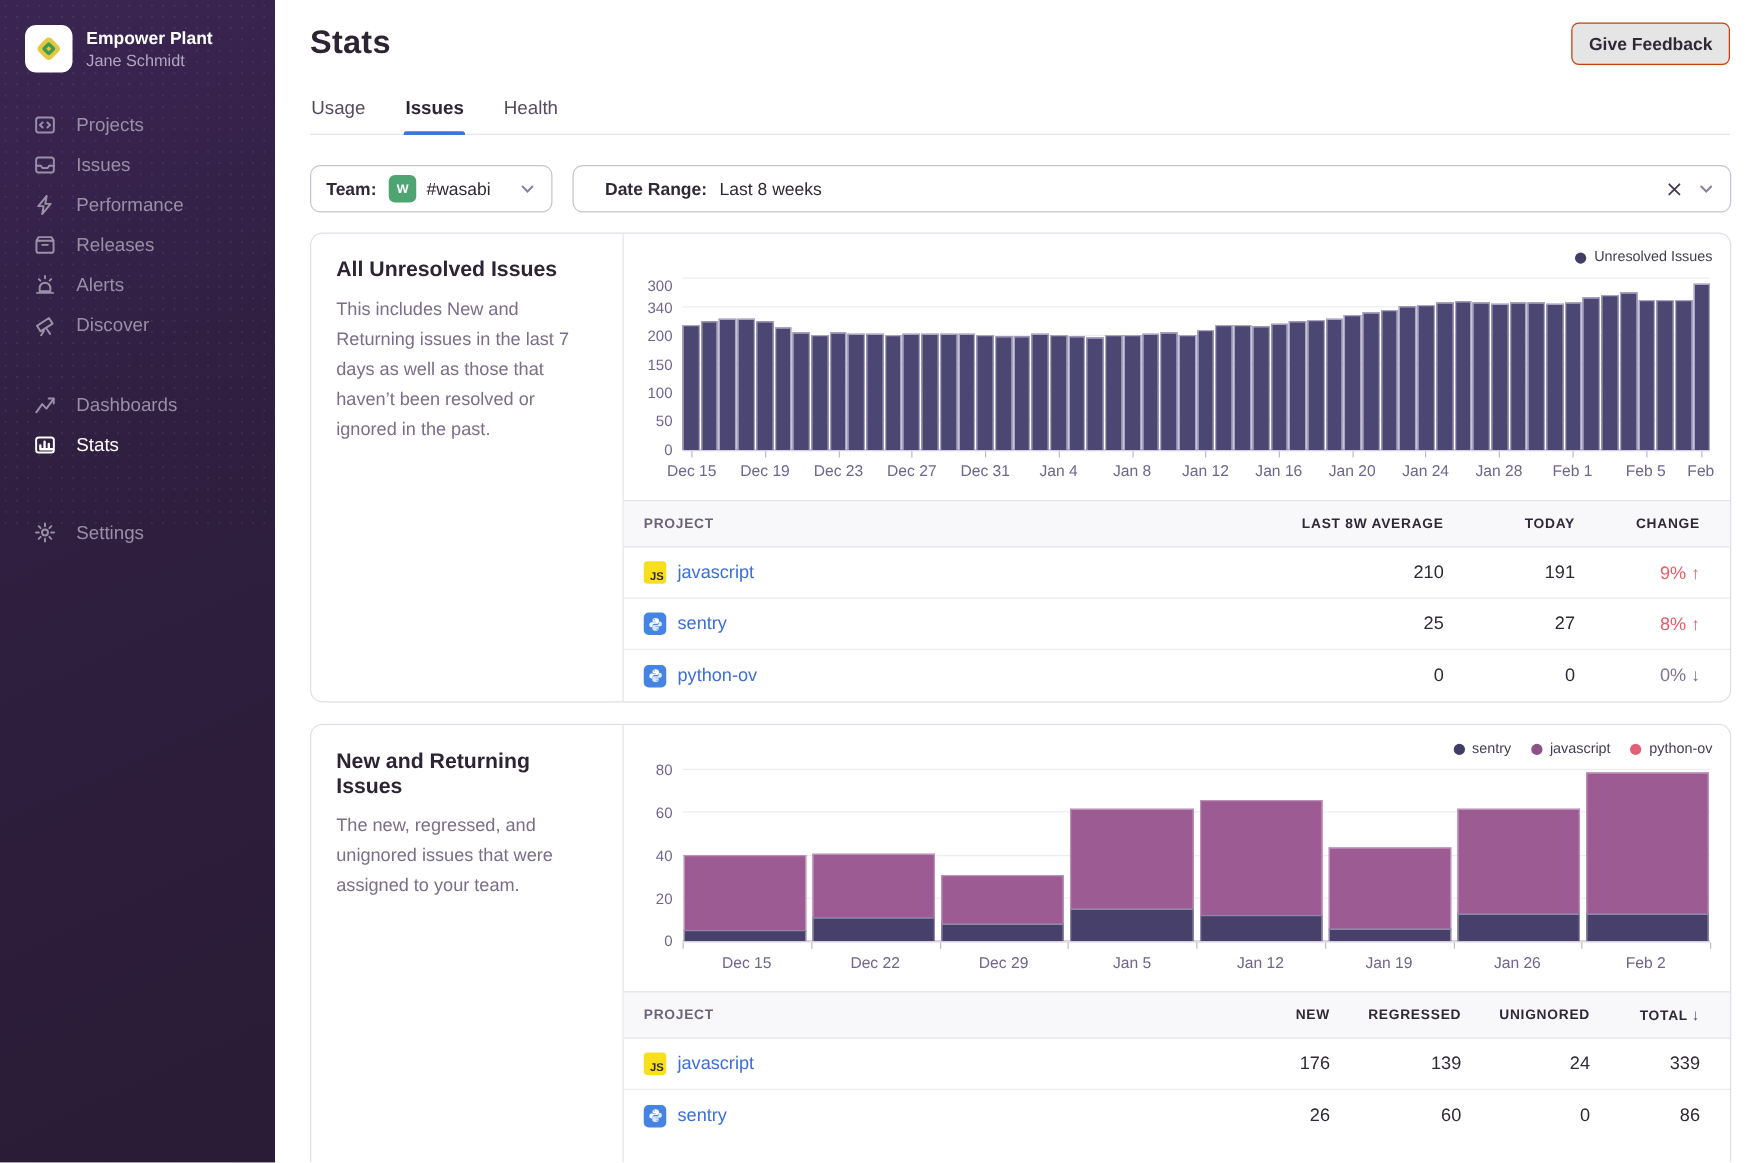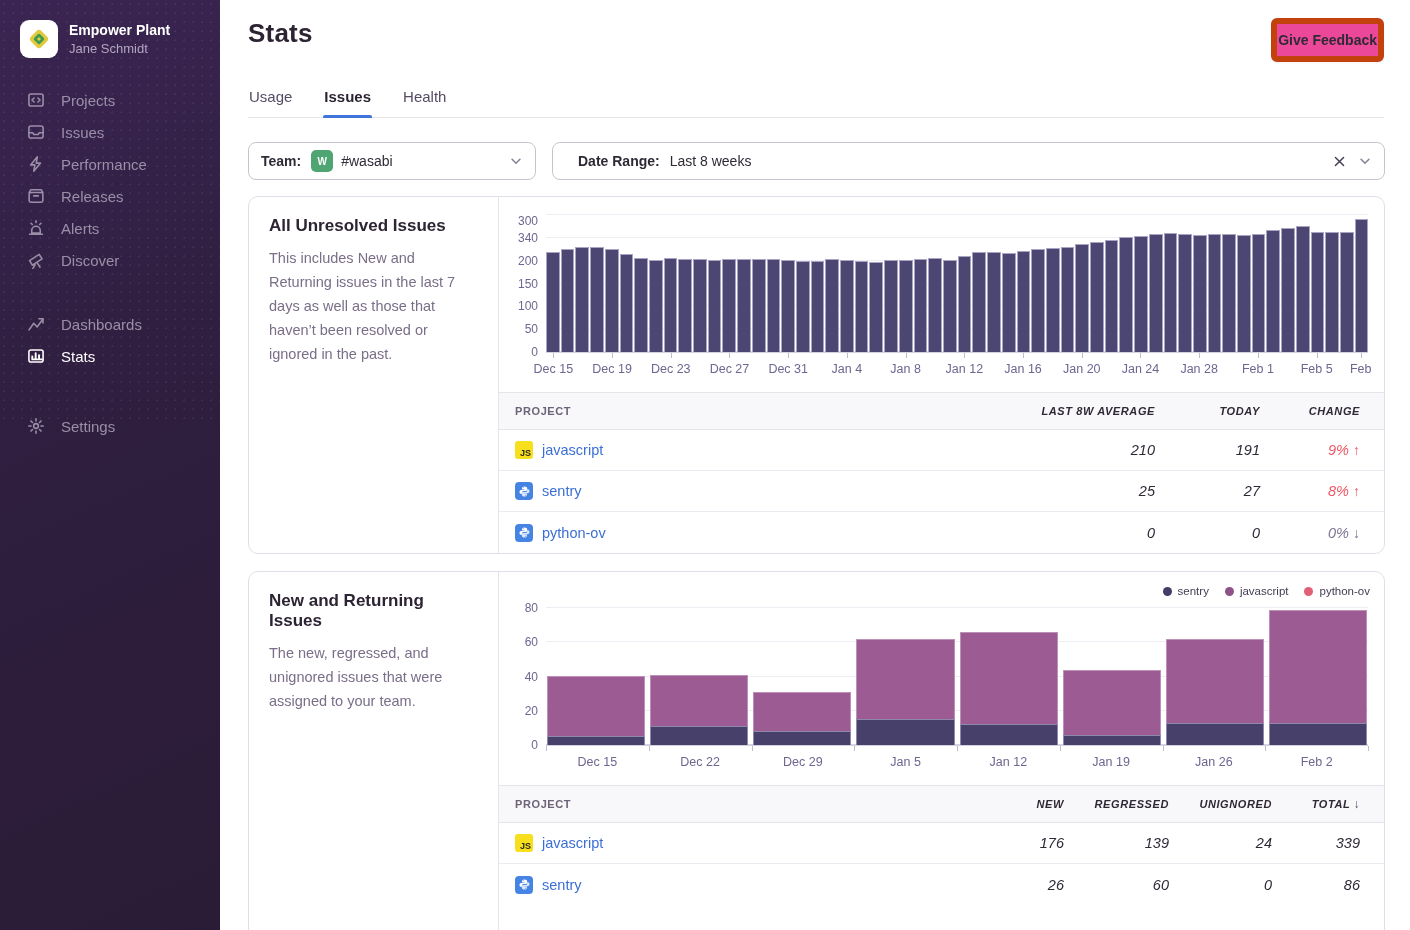--- a/index.html
+++ b/index.html
@@ -21,35 +21,35 @@
   .nav-item { display:flex; align-items:center; gap:16px; padding:7px 10px 7px 27px; font-size:15px; cursor:pointer; color:#9b8fa8; }
   .nav-item .nav-icon { width:18px; height:18px; display:flex; align-items:center; justify-content:center; }
   .nav-item.active { color:#ffffff; font-weight:500; }
   .nav-spacer { height:14px; }
 
   
   .main { flex:1; display:flex; flex-direction:column; background:#fff; min-width:0; }
   .page-header { padding:18px 26px 0 28px; }
   .header-top { display:flex; align-items:flex-start; justify-content:space-between; }
   .page-title { font-size:26px; font-weight:700; color:#2d2433; letter-spacing:.2px; }
-  .feedback-btn { background:#ec4899; border:6px solid #c2410c; border-radius:6px; padding:8px 1px;
+  .feedback-btn { background:#e5e5e5; border:1px solid #c2410c; border-radius:6px; padding:8px 13px;
     font-size:14px; font-weight:700; color:#2f2936; cursor:pointer; box-shadow:0 1px 2px rgba(43,34,51,.04);
     font-family:"Liberation Sans", sans-serif; }
   .tabs-row { display:flex; gap:30px; margin-top:26px; border-bottom:1px solid #e7e3ea; padding-left:0; }
   .tab { font-size:15px; color:#554c63; padding:0 1px 12px 1px; cursor:pointer; position:relative; }
   .tab.active { color:#2d2433; font-weight:600; }
   .tab.active::after { content:""; position:absolute; left:0; right:0; bottom:-1px; height:3px; background:#3e74dc; border-radius:2px 2px 0 0; }
 
   .content { padding:24px 25px 0 28px; flex:1; overflow:hidden; }
 
   
   .filter-bar { display:flex; gap:16px; margin-bottom:16px; }
   .filter-box { display:flex; align-items:center; border:1px solid #c9c3d1; border-radius:8px;
     background:#fff; height:38px; padding:0 12px; font-size:14px; }
-  .team-filter { width:288px; cursor:pointer; }
+  .team-filter { width:194px; cursor:pointer; }
   .date-filter { flex:1; cursor:pointer;padding-left:25px; }
   .filter-label { font-weight:700; color:#2f2936; margin-right:10px; }
   .team-avatar { width:22px; height:22px; border-radius:5px; background:#4fa572; color:#fff; font-size:10px;
     font-weight:700; display:flex; align-items:center; justify-content:center; margin-right:8px; }
   .filter-value { color:#2f2936; }
   .filter-spring { flex:1; }
   .chev { color:#8a7f99; display:flex; }
   .clear-x { color:#433a52; display:flex; margin-right:12px; cursor:pointer; }
 
   
@@ -80,21 +80,21 @@
   .xtick { position:absolute; top:0; width:1px; height:5px; background:#c2bbd0; }
   .xlab { position:absolute; top:9px; transform:translateX(-50%); font-size:12.5px; color:#6f6590; white-space:nowrap; }
 
   
   .stat-table { margin-top:6px; font-size:14.5px; }
   .t-head { display:flex; align-items:center; background:#f8f7fa; border-top:1px solid #e7e3ea; border-bottom:1px solid #e7e3ea;
     height:38px; font-size:11px; font-weight:700; letter-spacing:.6px; color:#6d6378; text-transform:uppercase; }
   .t-row { display:flex; align-items:center; height:41px; border-bottom:1px solid #ecearf0; border-bottom:1px solid #ece9f0; }
   .t-row:last-child { border-bottom:none; }
   .c-project { flex:1; display:flex; align-items:center; gap:9px; padding-left:16px; min-width:0; }
-  .c-num { text-align:right; color:#2f2936;font-style:italic; }
+  .c-num { text-align:right; color:#2f2936; }
   .w200{width:200px;} .w105{width:105px;} .w124{width:124px; padding-right:24px;}
   .w100{width:100px;} .w103{width:103px;} .w112{width:112px; padding-right:24px;}
   .proj-link { color:#3c6fd6; cursor:pointer; }
   .js-badge { width:18px; height:18px; border-radius:3px; background:#f7df1e; color:#2b2b20; font-size:9px; font-weight:800;
     display:flex; align-items:flex-end; justify-content:flex-end; padding:0 2px 1px 0; flex:0 0 18px; }
   .py-badge { width:18px; height:18px; border-radius:4px; background:#4584e3; display:flex; align-items:center; justify-content:center; flex:0 0 18px; }
   .trend-bad { color:#ee5866; }
   .trend-neutral { color:#7e7492; }
   .sort-arrow { margin-left:3px; font-size:12px; color:#554c63; text-transform:none; }
   .change-cell span.arr { font-size:14px; }
@@ -252,20 +252,26 @@
       </div>
     </div>
 
     <section class="panel">
       <div class="panel-left">
         <div class="panel-title">All Unresolved Issues</div>
         <div class="panel-desc">This includes New and Returning issues in the last 7 days as well as those that haven’t been resolved or ignored in the past.</div>
       </div>
       <div class="panel-right">
         <div class="chart-wrap">
+          <div class="legend-row" id="legend1">
+              <span class="legend-item">
+                <span class="legend-dot" style="background: rgb(66, 61, 102);"></span>
+                <span>Unresolved Issues</span>
+              </span>
+            </div>
           <div class="chart-body">
             <div class="plot" id="plot1">
                 <div class="gridline zero" style="bottom: 0px;"></div>
                 <span class="ylabel" style="top: 137px;">0</span>
                 <div class="gridline" style="bottom: 22.8333px;"></div>
                 <span class="ylabel" style="top: 114.167px;">50</span>
                 <div class="gridline" style="bottom: 45.6667px;"></div>
                 <span class="ylabel" style="top: 91.3333px;">100</span>
                 <div class="gridline" style="bottom: 68.5px;"></div>
                 <span class="ylabel" style="top: 68.5px;">150</span>

